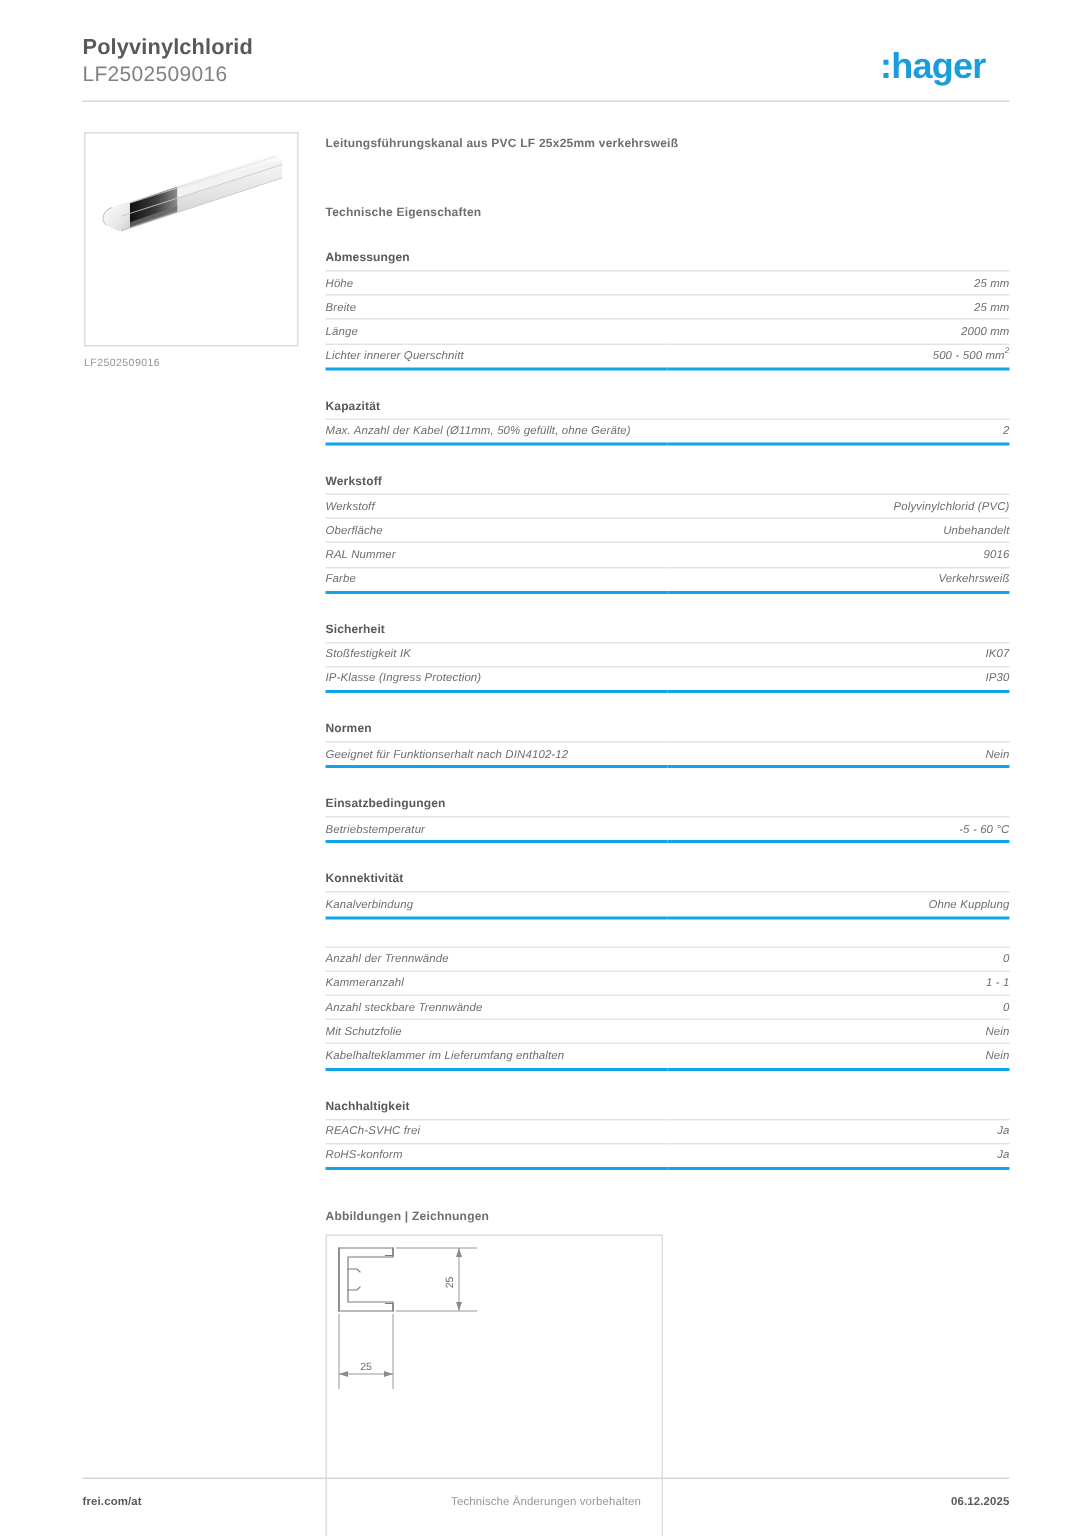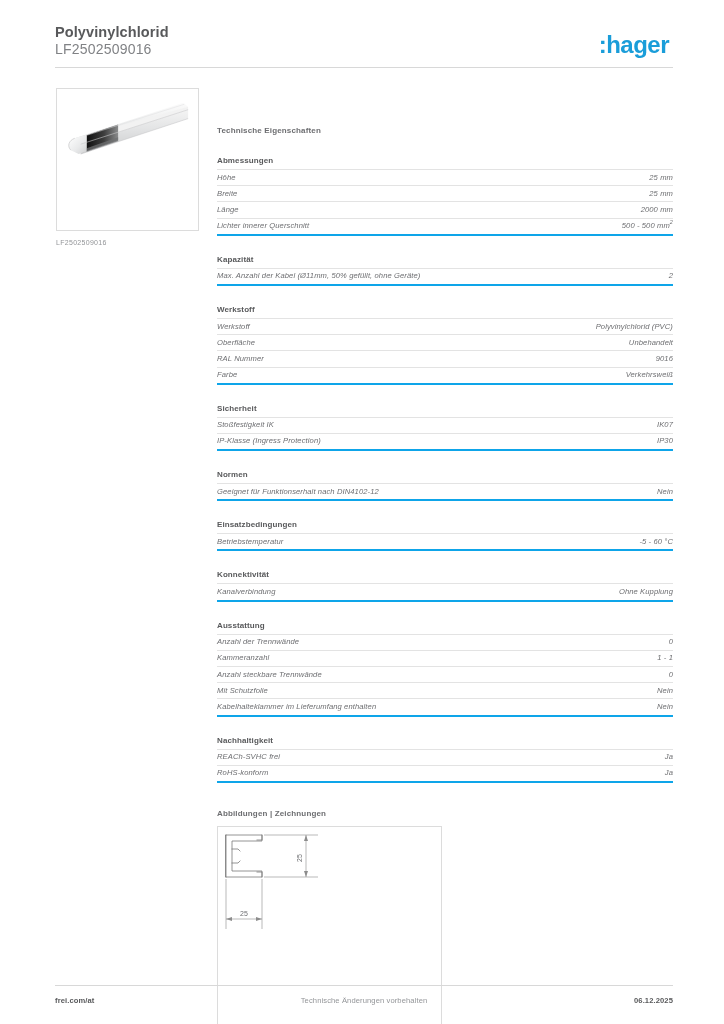--- a/index.html
+++ b/index.html
@@ -42,21 +42,21 @@
   .header-subtitle {
     font-size: 14px;
     font-weight: normal;
     color: #808285;
     line-height: 17px;
     letter-spacing: 0.2px;
     margin: 1px 0 0 0;
   }
   .logo {
     position: absolute;
-    right: 4px;
+    right: 16px;
     top: 8px;
     font-size: 24px;
     font-weight: bold;
     color: #1a9dd9;
     letter-spacing: -0.5px;
     line-height: 26px;
     white-space: nowrap;
     text-align: center;
   }
   .logo .colon {
@@ -303,20 +303,21 @@
 
         <line x1="30" y1="47" x2="129" y2="15.5" stroke="#dedfe0" stroke-width="0.5"></line>
 
         <line x1="24" y1="66" x2="133" y2="30" stroke="#bdbebf" stroke-width="0.5"></line>
       </svg>
     </div>
     <div class="product-caption">LF2502509016</div>
   </div>
 
   <div class="content">
+    <div class="product-desc">Leitungsführungskanal aus PVC LF 25x25mm verkehrsweiß</div>
     <div class="tech-props-title">Technische Eigenschaften</div>
 
     <div id="spec-groups-container">
         <div class="spec-group">
           <div class="spec-group-title">Abmessungen</div>
           <table class="spec-table">
             <tbody>
               <tr class="spec-row">
                 <td class="spec-label">Höhe</td>
                 <td class="spec-value">25 mm</td>
@@ -412,21 +413,20 @@
           <table class="spec-table">
             <tbody>
               <tr class="spec-row">
                 <td class="spec-label">Kanalverbindung</td>
                 <td class="spec-value">Ohne Kupplung</td>
               </tr>
             </tbody>
           </table>
         </div>
         <div class="spec-group">
-          <div class="spec-group-title">Ausstattung</div>
           <table class="spec-table">
             <tbody>
               <tr class="spec-row">
                 <td class="spec-label">Anzahl der Trennwände</td>
                 <td class="spec-value">0</td>
               </tr>
               <tr class="spec-row">
                 <td class="spec-label">Kammeranzahl</td>
                 <td class="spec-value">1 - 1</td>
               </tr>

